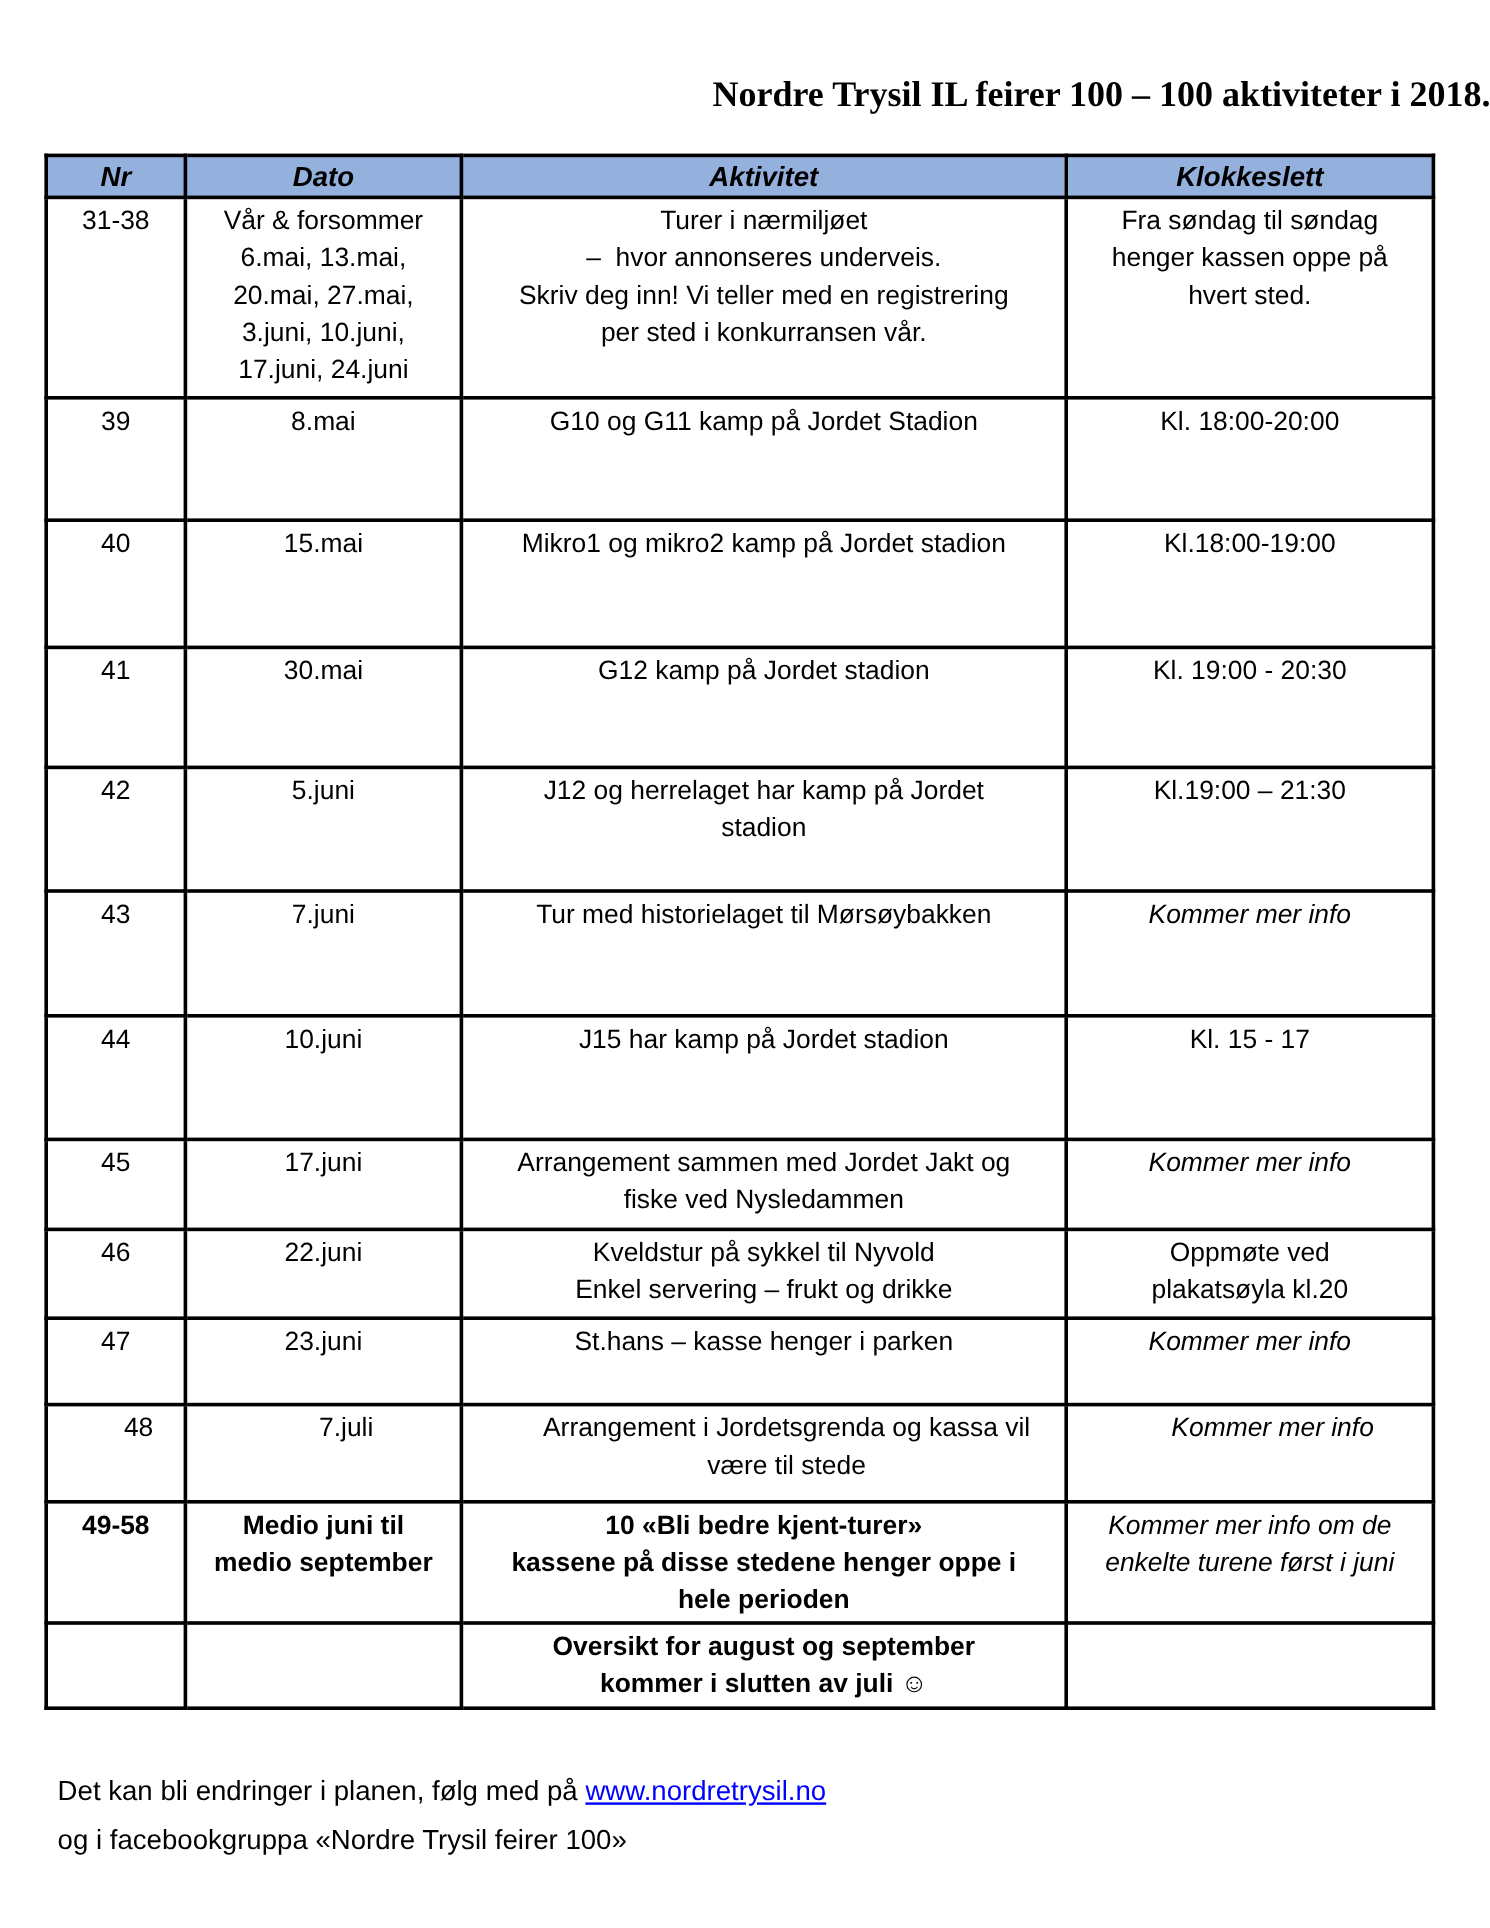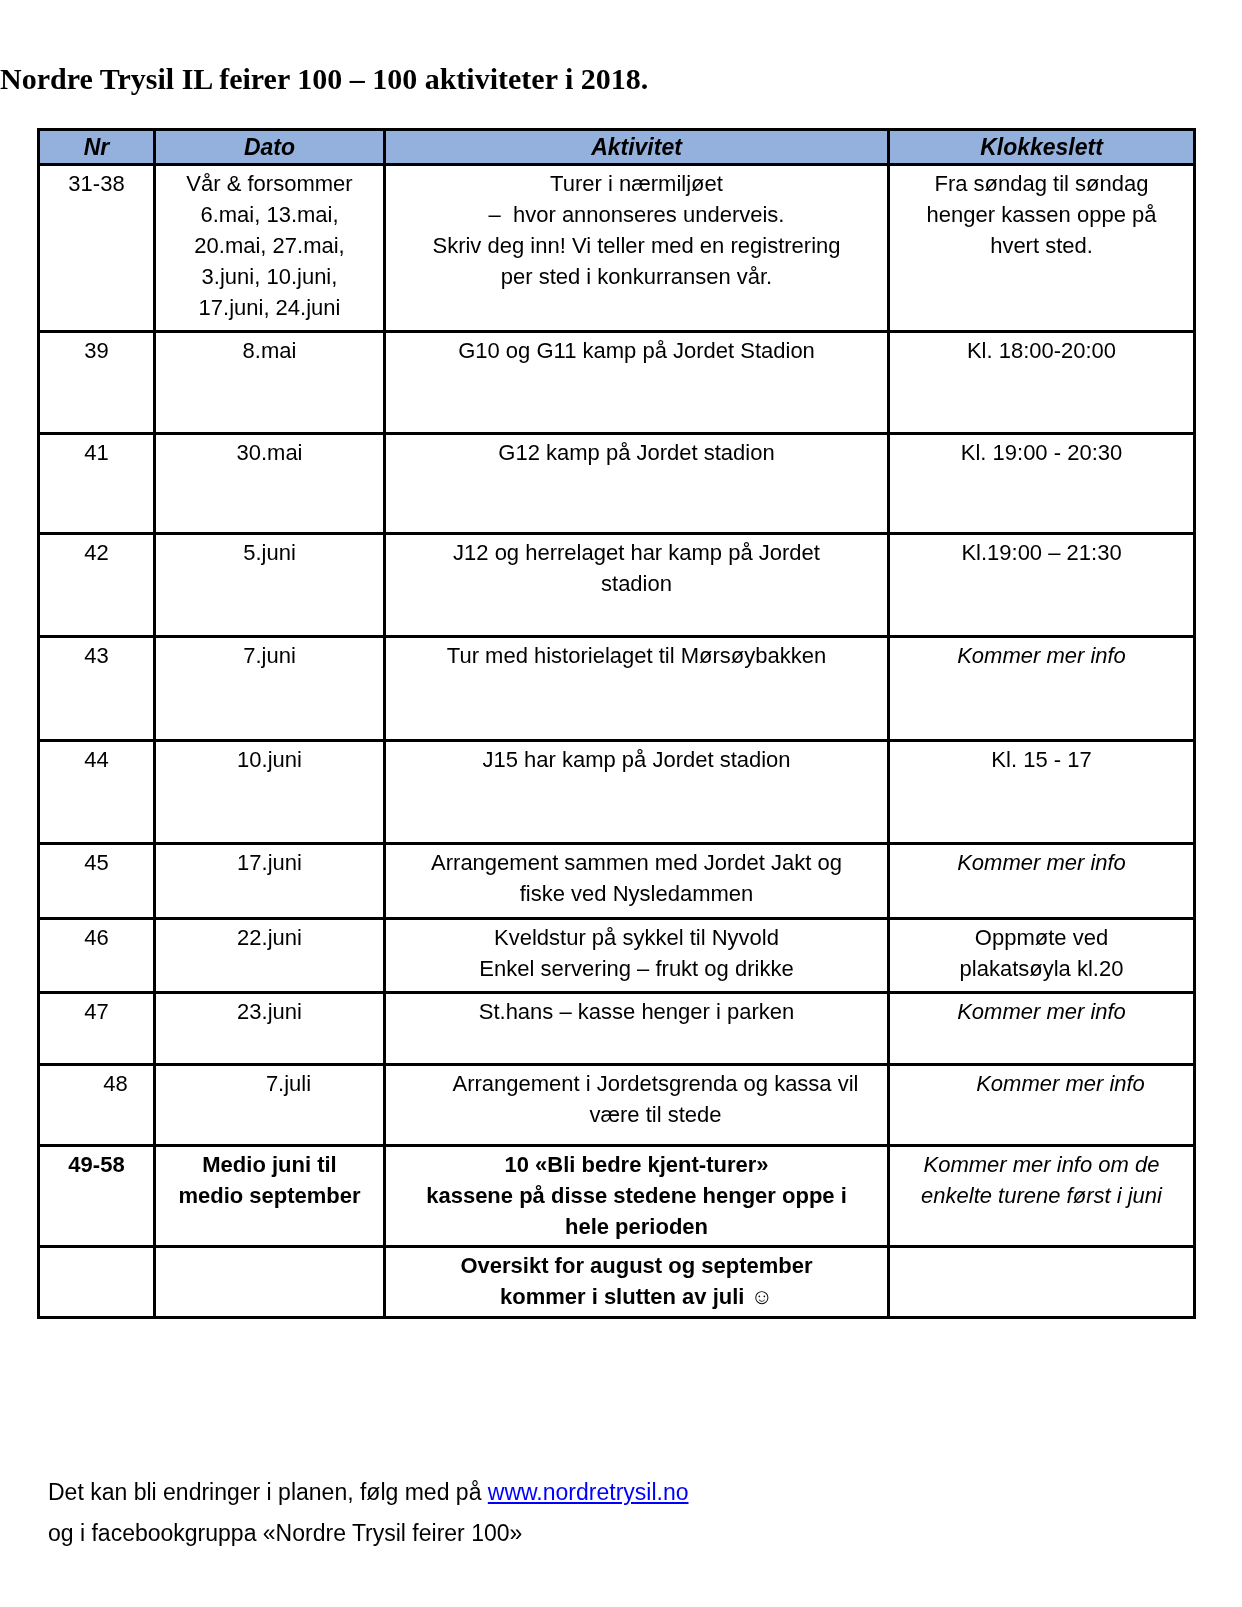--- a/index.html
+++ b/index.html
@@ -10,21 +10,21 @@
     color: #000;
     position: relative;
     overflow: hidden;
   }
   .page { position: absolute; inset: 0; }
 
   .title {
     position: absolute;
     top: 62px; left: 0; width: 100%;
     margin: 0;
-    text-align: left;
+    text-align: right;
     font-family: "Liberation Serif", serif;
     font-weight: bold;
     font-size: 30px;
   }
 
   table.schedule {
     position: absolute;
     top: 128px; left: 37px;
     width: 1156px;
     border-collapse: collapse;
@@ -140,20 +140,34 @@
             <span class="ln">8.mai</span>
           </td>
         <td class="c-akt">
             <span class="ln">G10 og G11 kamp på Jordet Stadion</span>
           </td>
         <td class="c-klok">
             <span class="ln">Kl. 18:00-20:00</span>
           </td>
       </tr>
 
+      <tr class="r2">
+        <td class="c-nr">
+            <span class="ln">40</span>
+          </td>
+        <td class="c-dato">
+            <span class="ln">15.mai</span>
+          </td>
+        <td class="c-akt">
+            <span class="ln">Mikro1 og mikro2 kamp på Jordet stadion</span>
+          </td>
+        <td class="c-klok">
+            <span class="ln">Kl.18:00-19:00</span>
+          </td>
+      </tr>
 
       <tr class="r3">
         <td class="c-nr">
             <span class="ln">41</span>
           </td>
         <td class="c-dato">
             <span class="ln">30.mai</span>
           </td>
         <td class="c-akt">
             <span class="ln">G12 kamp på Jordet stadion</span>

